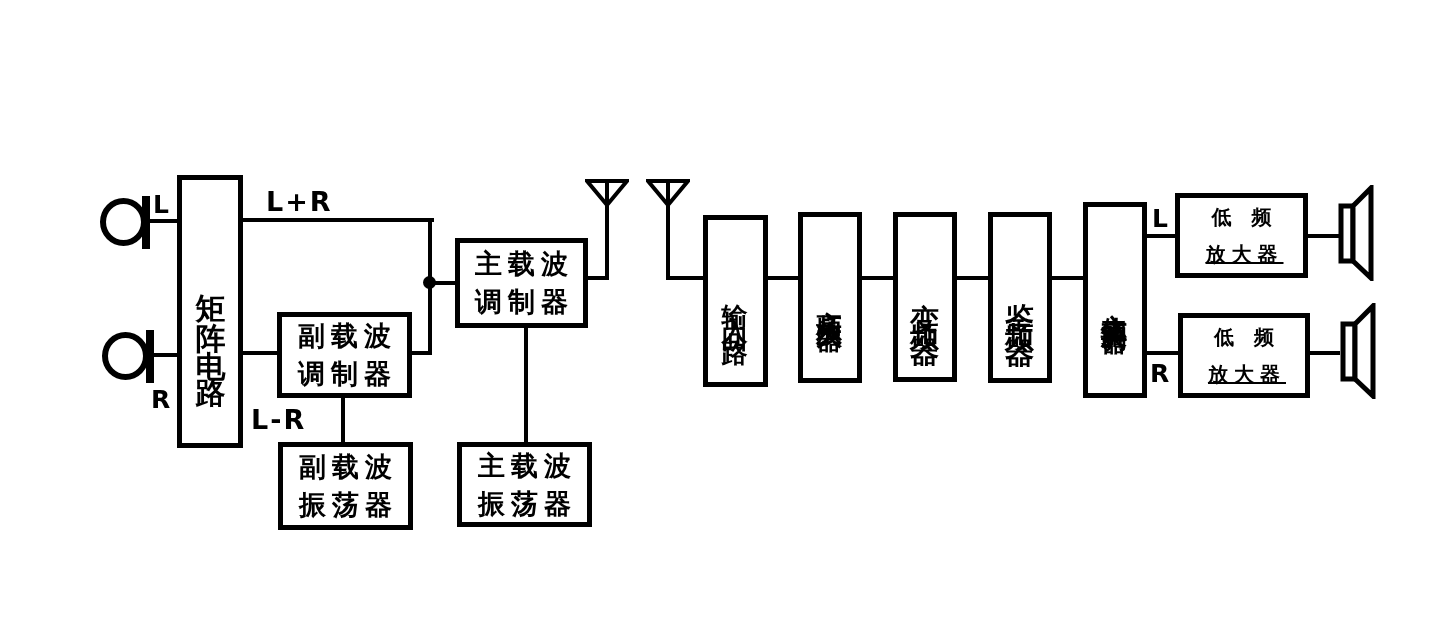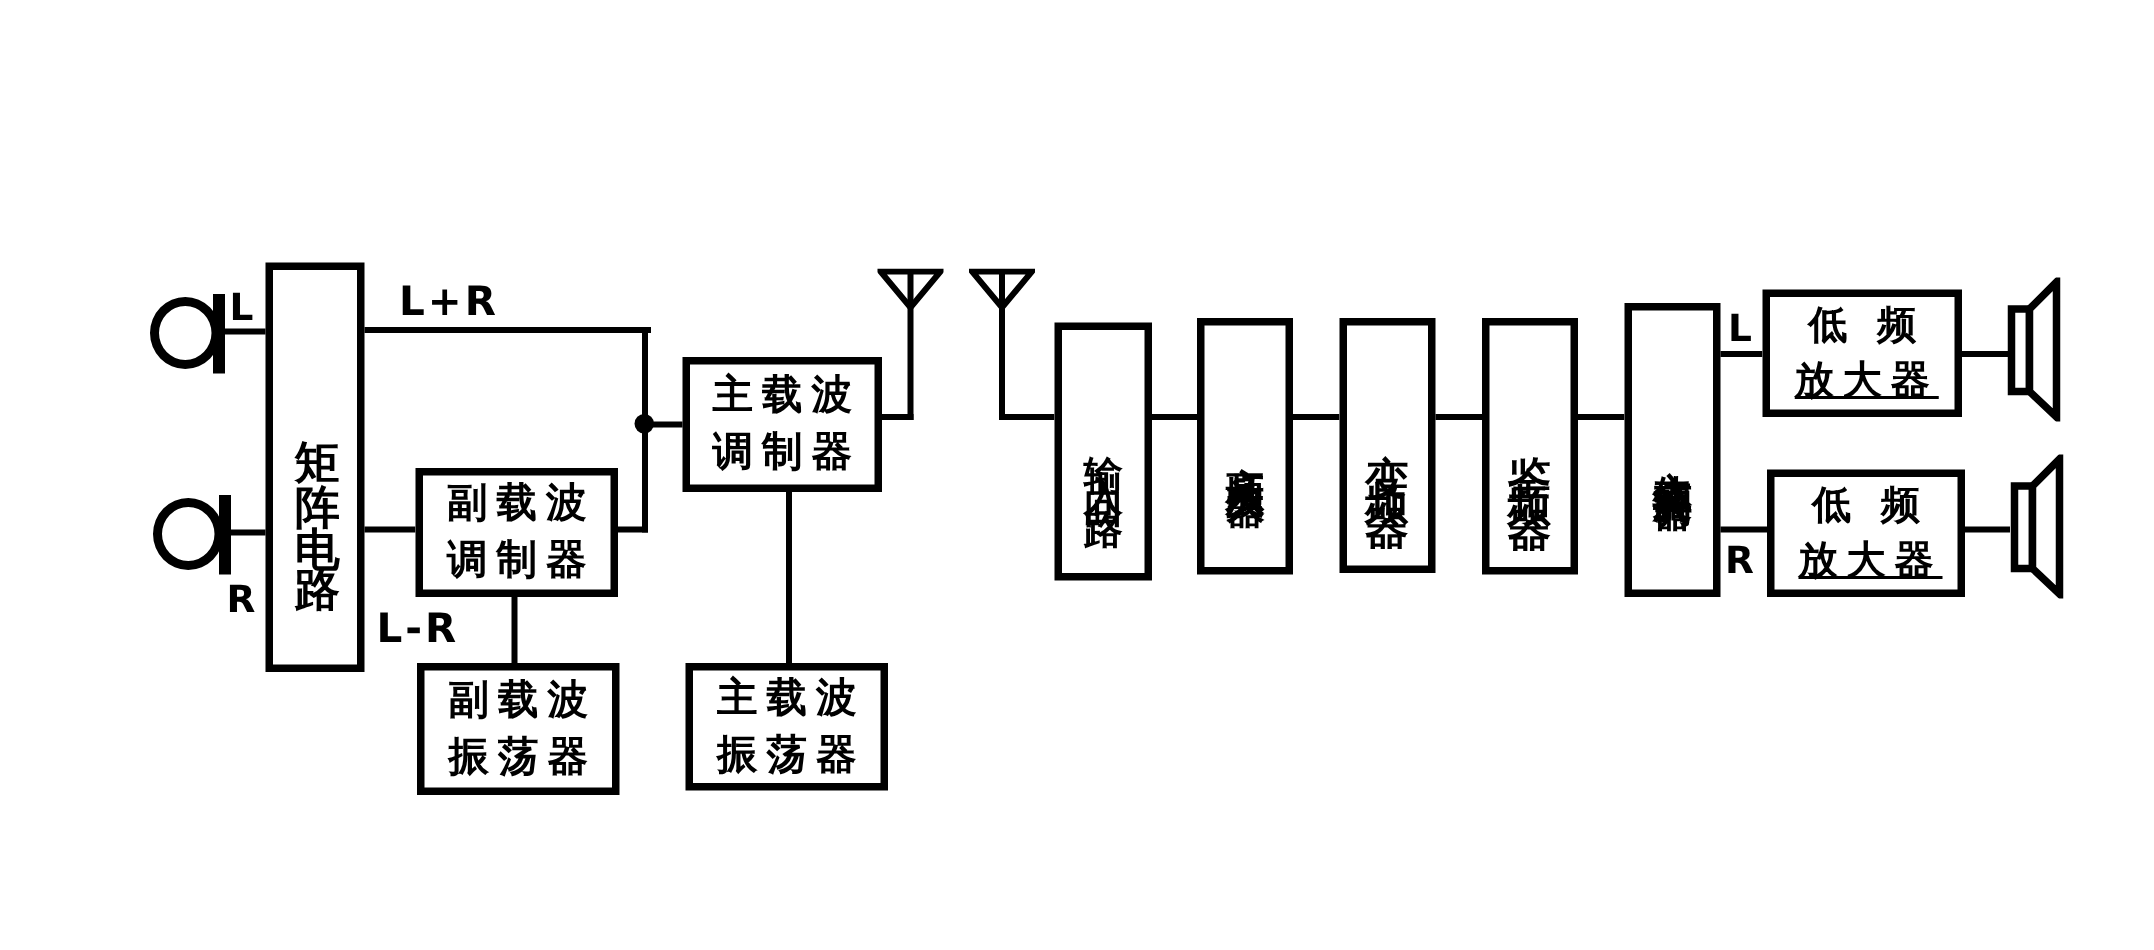--- a/index.html
+++ b/index.html
@@ -34,21 +34,21 @@
 
   
   .matrix        { font-size:30px; } .matrix span        { letter-spacing:28px; padding-top:28px; }
   .input-circ    { font-size:26px; } .input-circ span    { letter-spacing:12px; padding-top:12px; }
   .rf-amp        { font-size:26px; } .rf-amp span        { letter-spacing:4px;  padding-top:4px; }
   .converter     { font-size:29px; } .converter span     { letter-spacing:18px; padding-top:18px; }
   .discriminator { font-size:29px; } .discriminator span { letter-spacing:18px; padding-top:18px; }
   .demodulator   { font-size:26px; } .demodulator span   { letter-spacing:3px;  padding-top:3px; }
   .mod-box  { font-size:27px; line-height:38px; }
   .mod-box .ln  { letter-spacing:6px;  padding-left:6px; }
-  .af-box   { font-size:26px; line-height:37px; }
+  .af-box   { font-size:20px; line-height:37px; }
   .af-box .ln1  { letter-spacing:20px; padding-left:20px; }
   .af-box .ln2  { letter-spacing:6px;  padding-left:6px;text-decoration:underline; }
   .siglabel { font-size:27px; letter-spacing:2px; }
   .chlabel  { font-size:25px; }
 </style>
 </head>
 <body>
 
 <div id="canvas">
 

